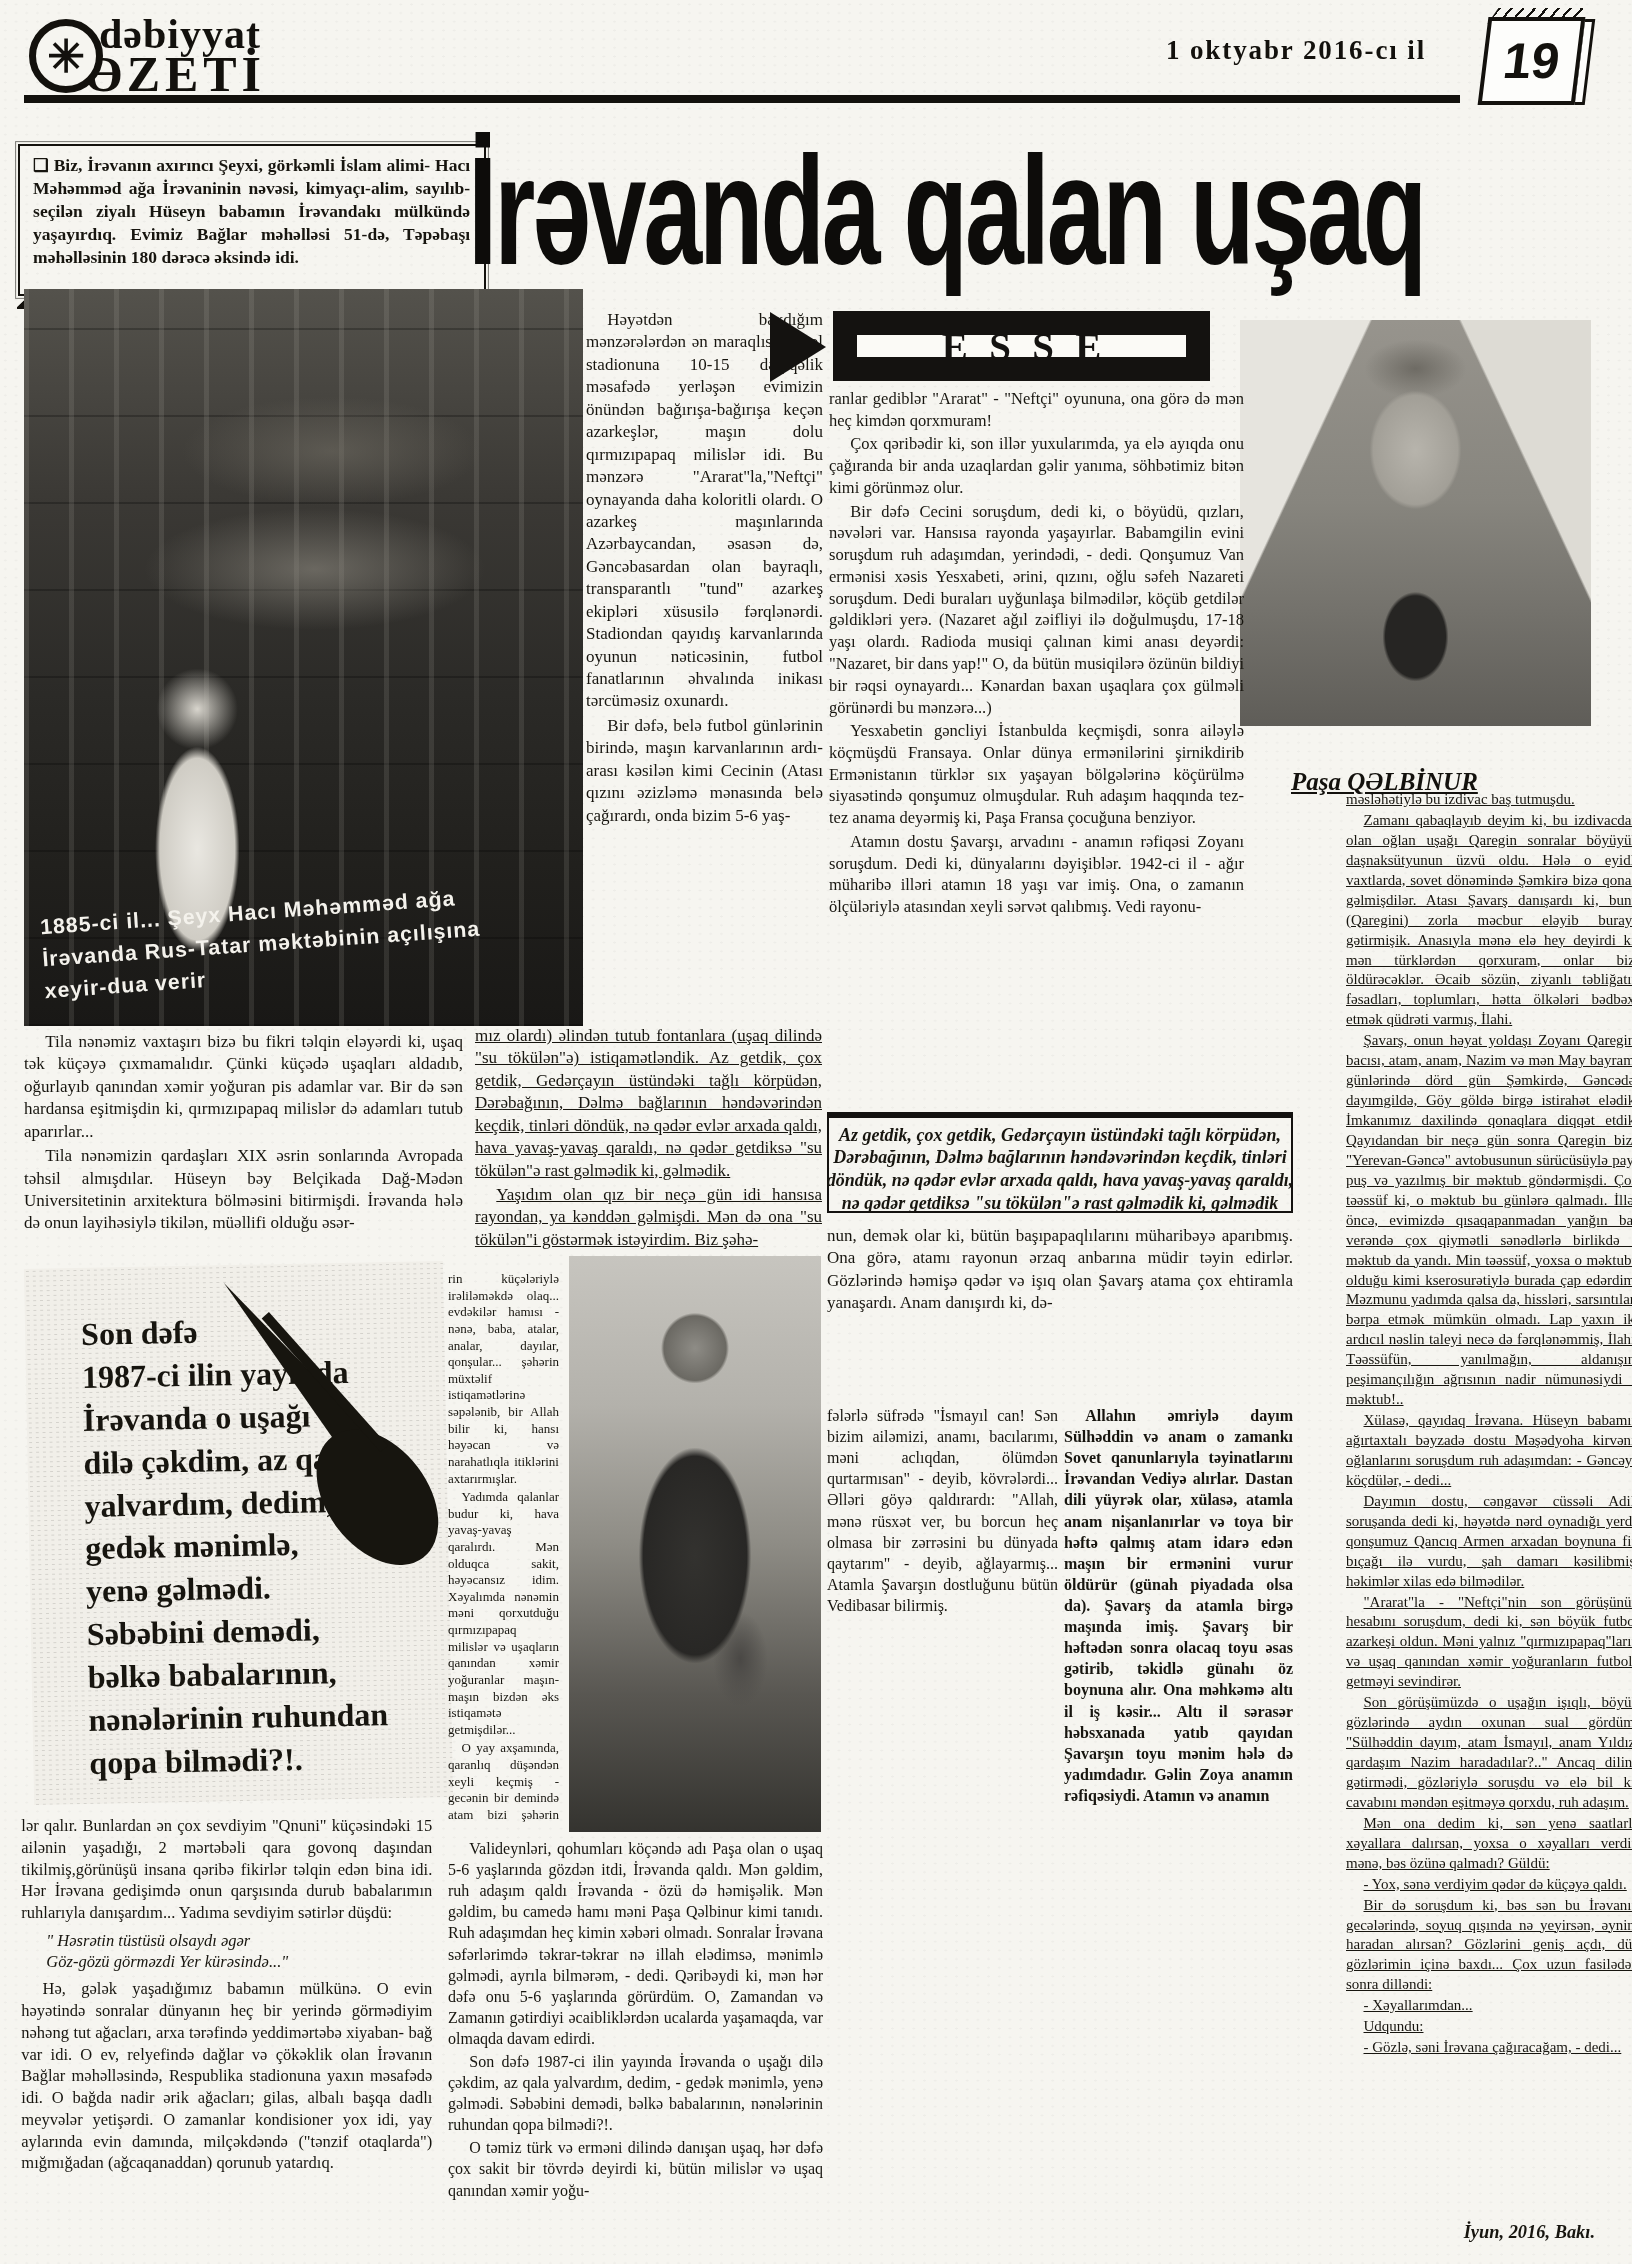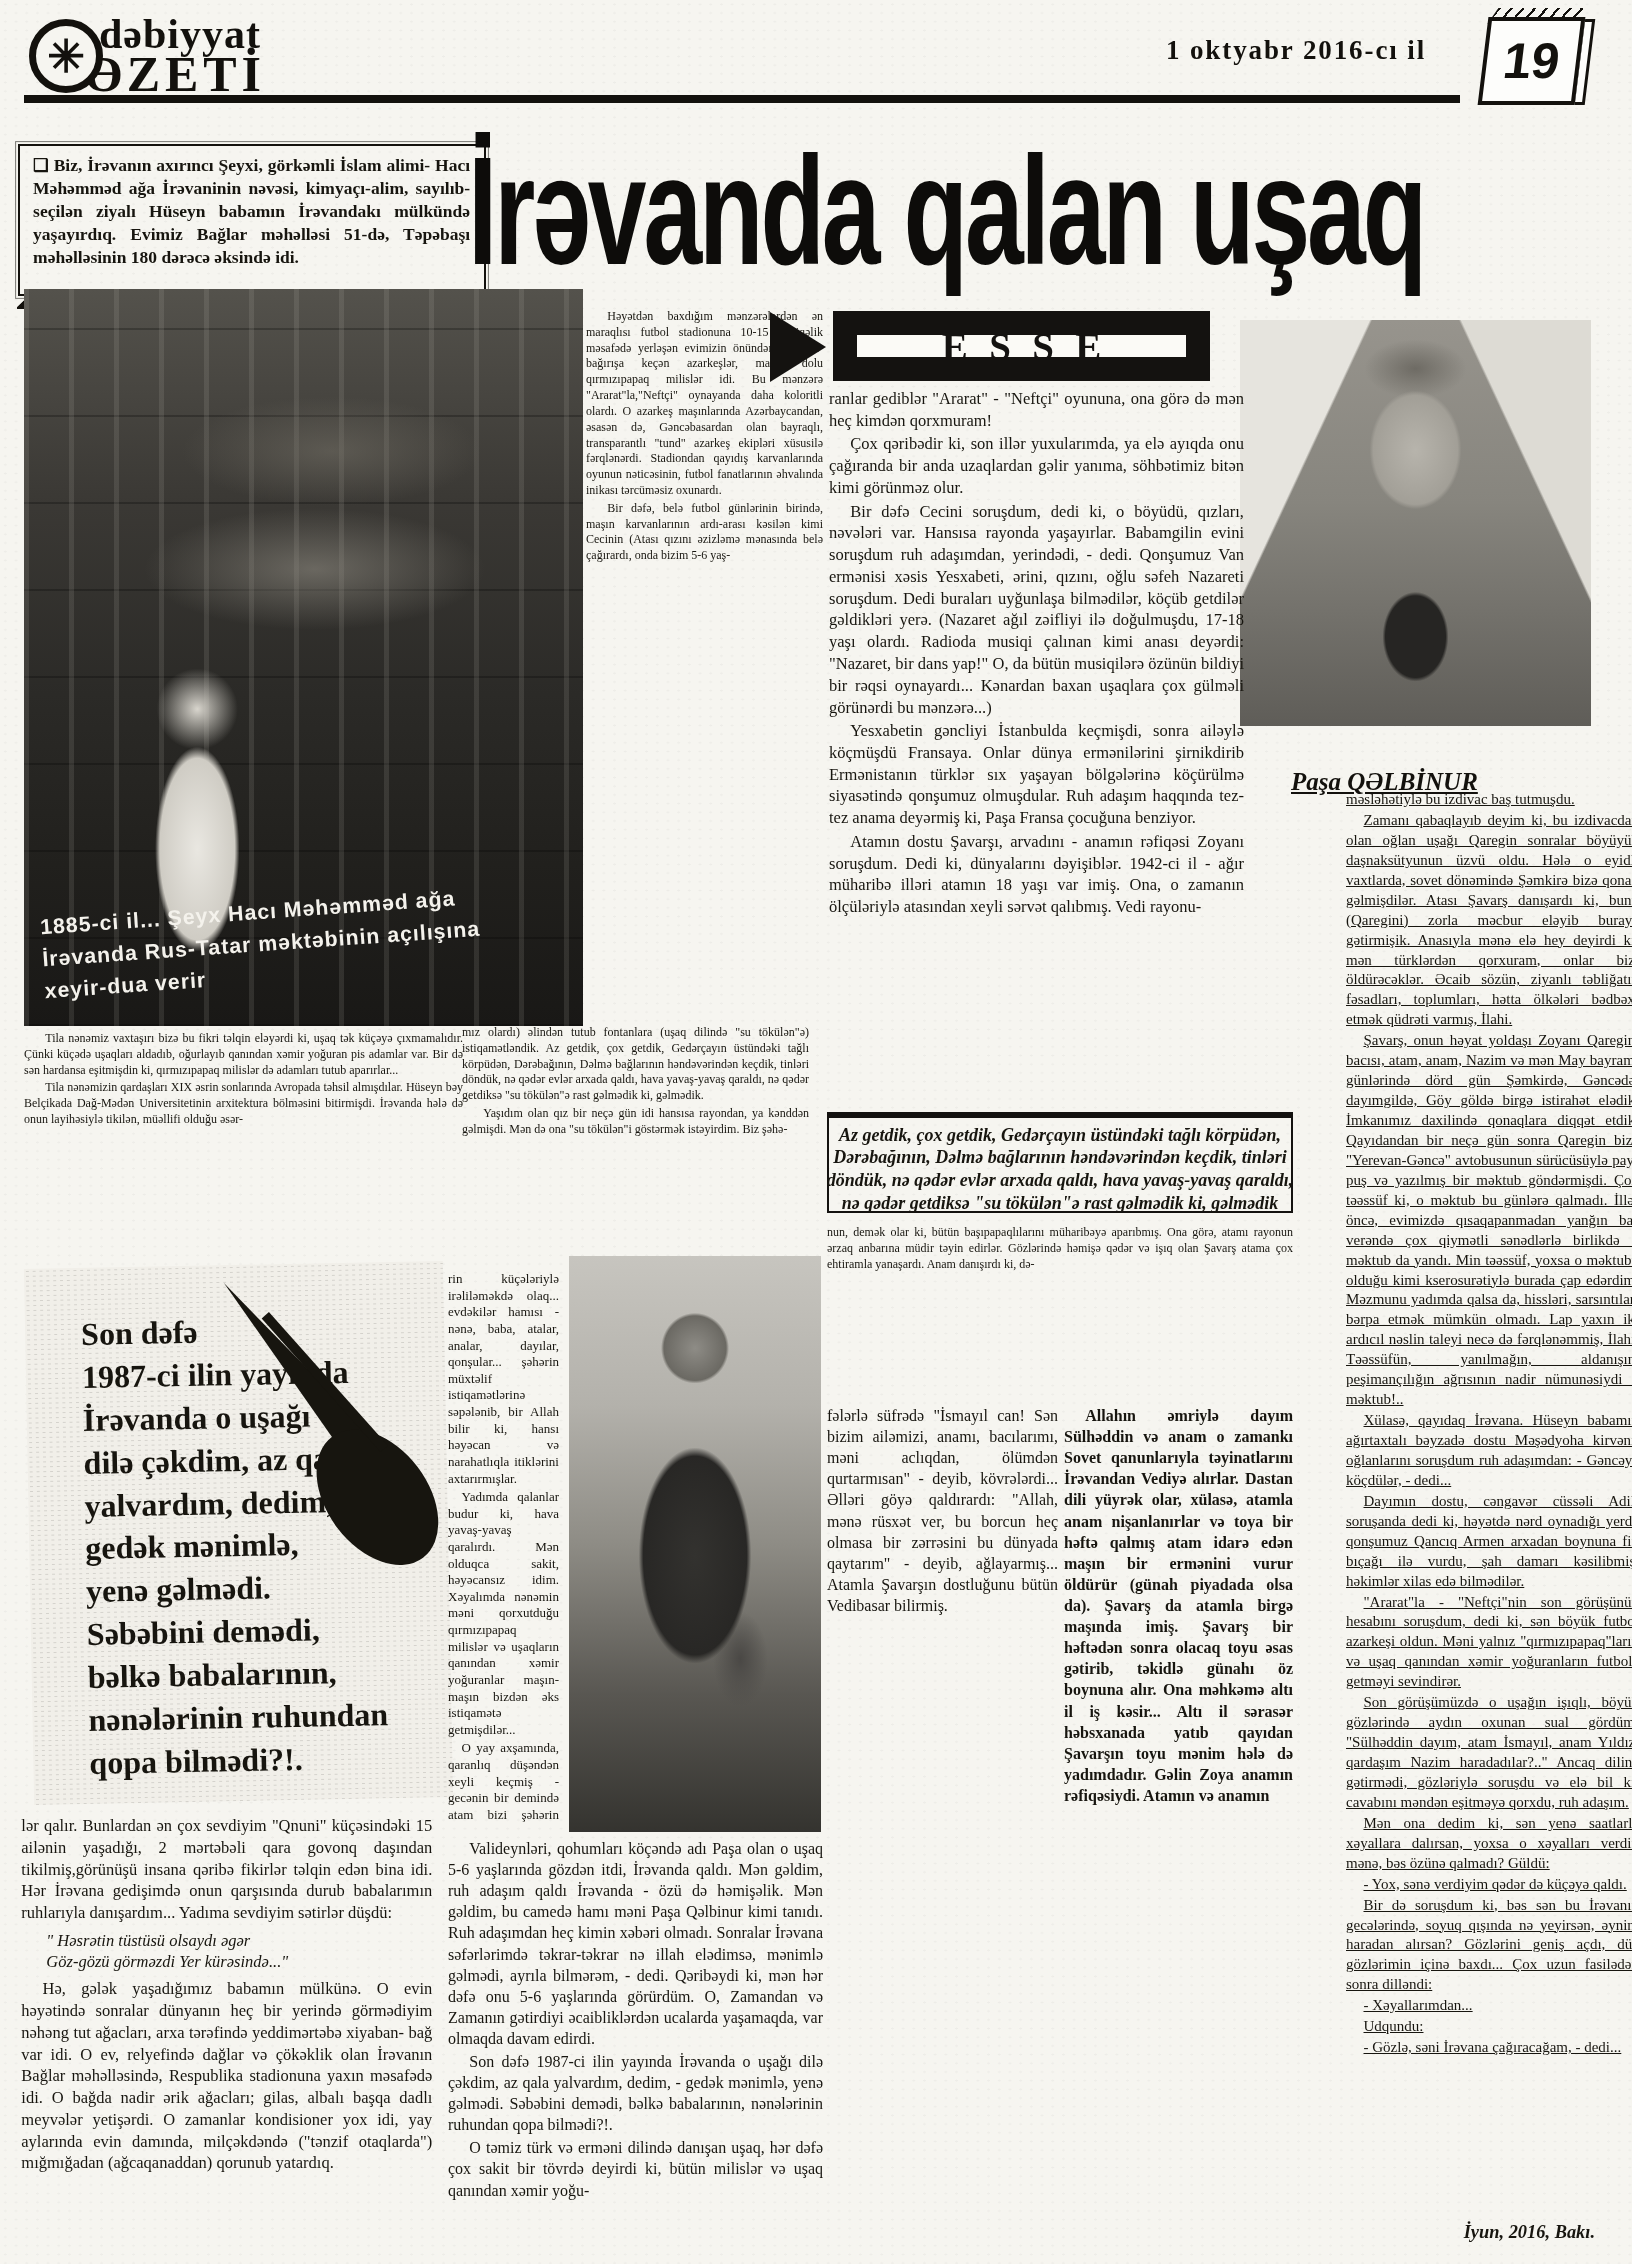--- a/index.html
+++ b/index.html
@@ -4,21 +4,21 @@
 <style>
   html,body{margin:0;padding:0;}
   body{width:1632px;height:2265px;position:relative;background:#f6f5f0;
        font-family:"Liberation Serif",serif;color:#17150f;}
   .page{position:absolute;inset:0;overflow:hidden;
         background:
           radial-gradient(rgba(40,38,34,.045) 1px, transparent 1.4px);
         background-size:10.7px 8.7px;}
   .abs{position:absolute;}
   .tb{position:absolute;overflow:hidden;text-align:justify;line-height:1.32;
-      font-size:12px;}
+      font-size:17px;}
   .tb p{margin:0 0 1.9px 0;text-indent:21.3px;}
   .tb p.noind{text-indent:0;}
   
   .emblem{left:29px;top:19.4px;width:60px;height:60px;border:7.8px solid #13110d;
           border-radius:50%;display:flex;align-items:center;justify-content:center;
           font-size:45px;font-weight:bold;color:#13110d;background:#f6f5f0;z-index:3;}
   .logo1{left:99px;top:9.7px;font-weight:bold;font-size:42px;letter-spacing:1px;color:#13110d;}
   .logo2{left:85px;top:45px;font-weight:bold;font-size:50px;letter-spacing:4.9px;color:#13110d;}
   .date{left:1126px;top:35px;width:340px;text-align:center;font-weight:bold;font-size:27px;
         letter-spacing:1.9px;color:#13110d;}
@@ -91,21 +91,21 @@
   .pensvg{position:absolute;right:-5.8px;top:11.6px;width:243px;height:320px;}
   
   .italbox{left:827px;top:1112px;width:466px;height:101px;border:2.9px solid #141210;border-top-width:6.8px;
            box-sizing:border-box;padding:5.8px 9.7px;display:flex;flex-direction:column;
            align-items:center;justify-content:flex-start;}
   .italbox div{font-style:italic;font-weight:bold;font-size:18px;line-height:1.26;
                text-align:center;white-space:nowrap;color:#17150f;}
   
   .colA{left:586px;top:309px;width:237px;height:718px;}
   .tila{left:24px;top:1031px;width:439px;height:233px;}
-  .w1{left:462px;top:1025px;width:347px;height:239px;}
+  .w1{left:475px;top:1025px;width:347px;height:239px;text-decoration:underline;}
   .narrow{left:448px;top:1271px;width:111px;height:555px;font-size:13px;line-height:1.28;}
   .narrow p{text-indent:13.6px;}
   .w2{left:448px;top:1838px;width:375px;height:425px;font-size:16px;}
   .bctop{left:829px;top:388px;width:415px;height:720px;font-size:16.5px;}
   .bcmid{left:827px;top:1225px;width:466px;height:175px;}
   .b3{left:827px;top:1405px;width:231px;height:858px;font-size:16px;}
   .c3{left:1064px;top:1405px;width:229px;height:858px;font-size:16px;font-weight:bold;}
   .colD{left:1346px;top:790px;width:293px;height:1426px;font-size:15px;line-height:1.33;text-decoration:underline;}
   .colD p{text-indent:17.5px;margin-bottom:1px;}
   .signoff{left:1302px;top:2222px;width:293px;text-align:right;font-style:italic;

